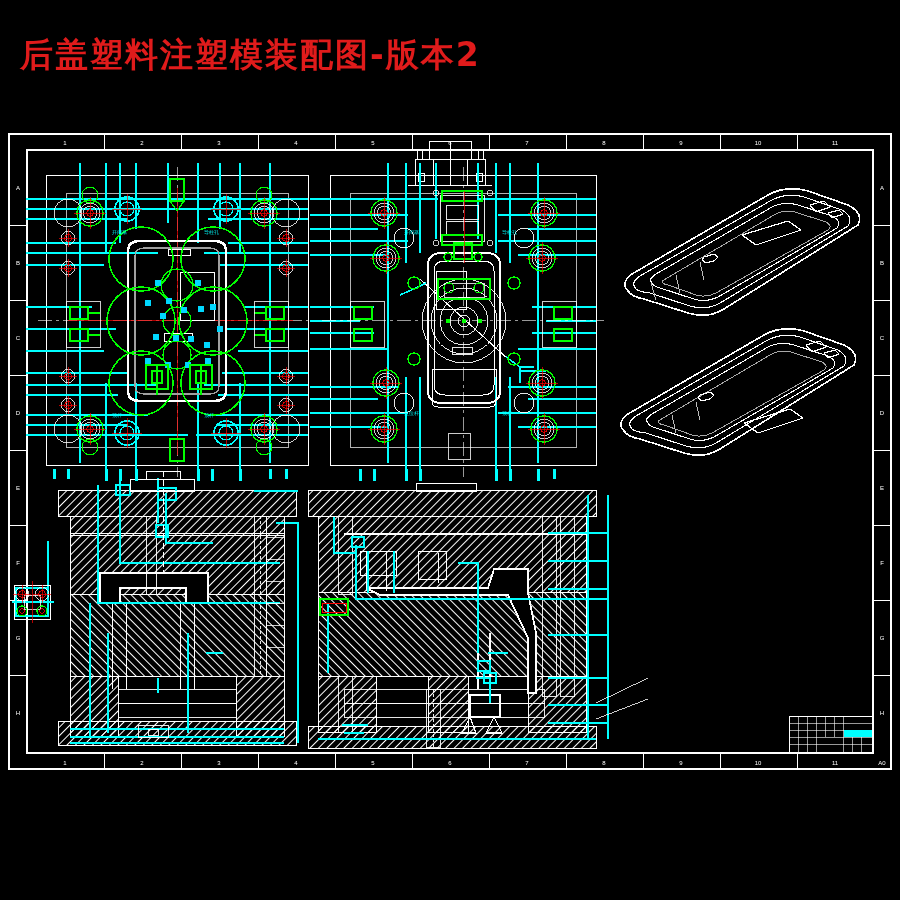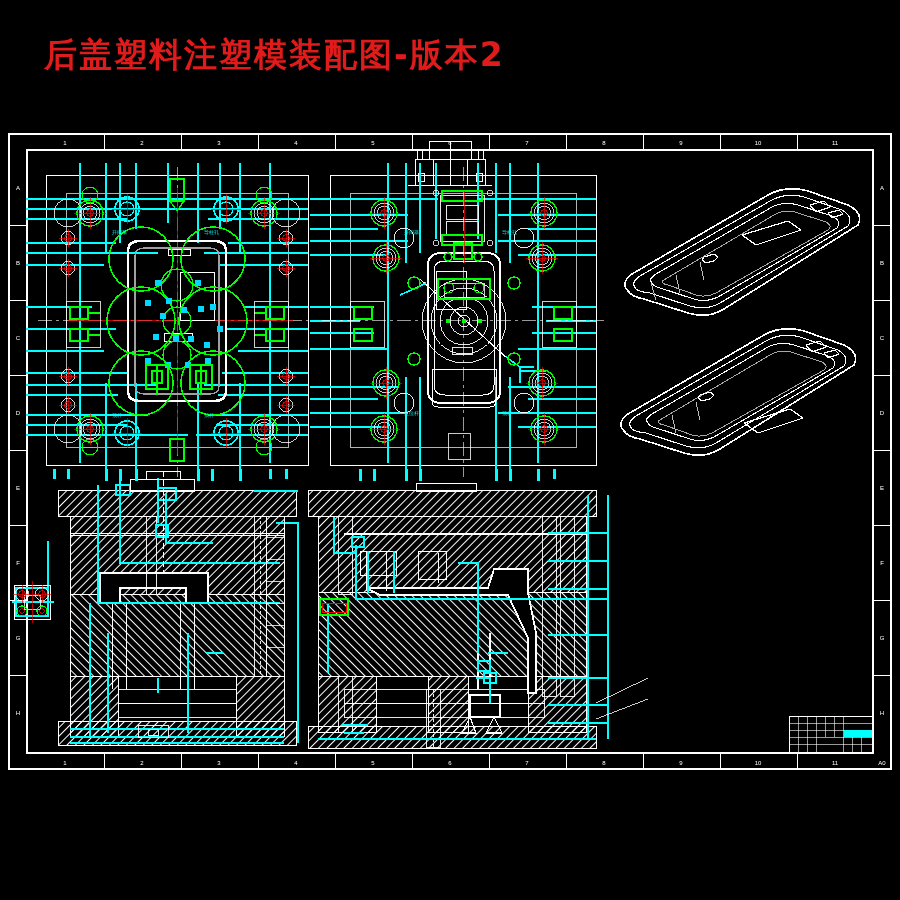--- a/index.html
+++ b/index.html
@@ -1,21 +1,21 @@
 <!DOCTYPE html>
 <html><head>
 <meta charset="utf-8">
 <title>CAD Drawing</title>
 <style>
   html,body{margin:0;padding:0;background:#000;}
   body{width:900px;height:900px;overflow:hidden;
        font-family:"Liberation Sans",sans-serif;}
   #root{position:relative;width:900px;height:900px;background:#000;}
   #title{
-    position:absolute;left:44px;top:34px;
+    position:absolute;left:20px;top:34px;
     color:#e01b1b;font-size:33px;line-height:42px;
     font-family:"DejaVu Sans","Liberation Sans",sans-serif;
     font-weight:700;letter-spacing:2px;white-space:nowrap;
   }
   #sheet{position:absolute;left:8px;top:133px;width:884px;height:637px;}
   svg{display:block;}
   .nosel{user-select:none;}
 </style>
 </head>
 <body>

